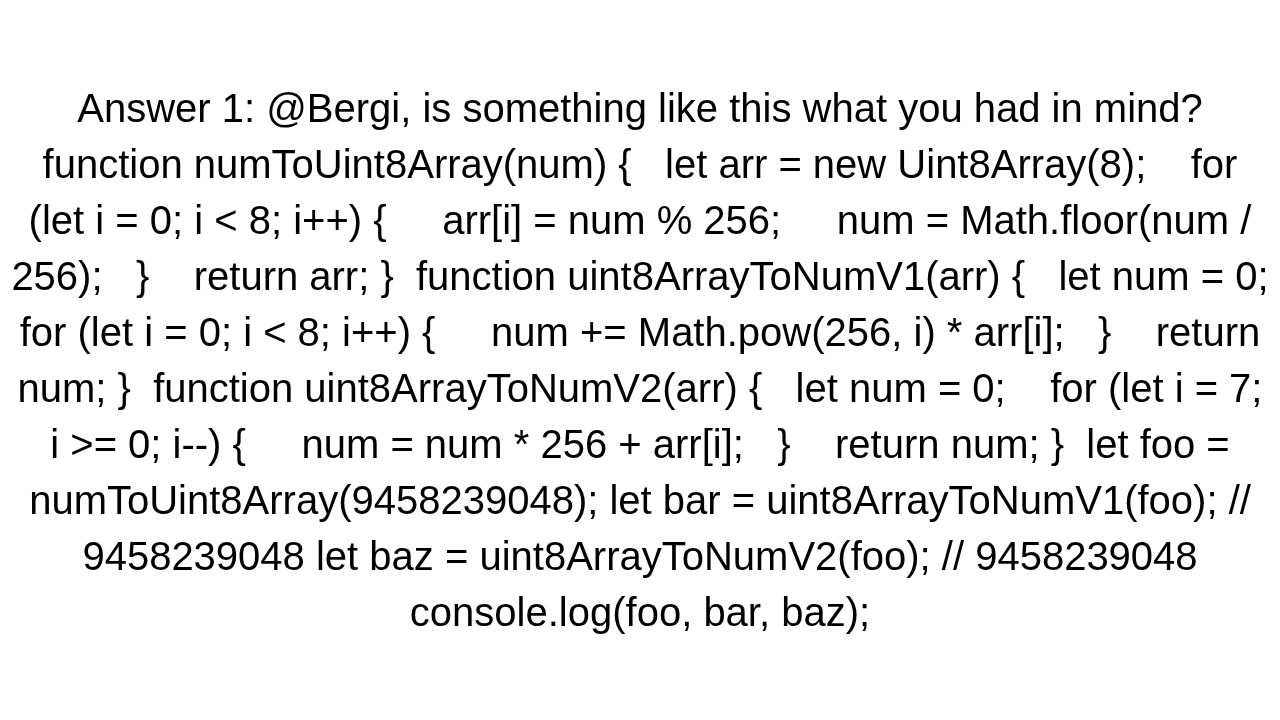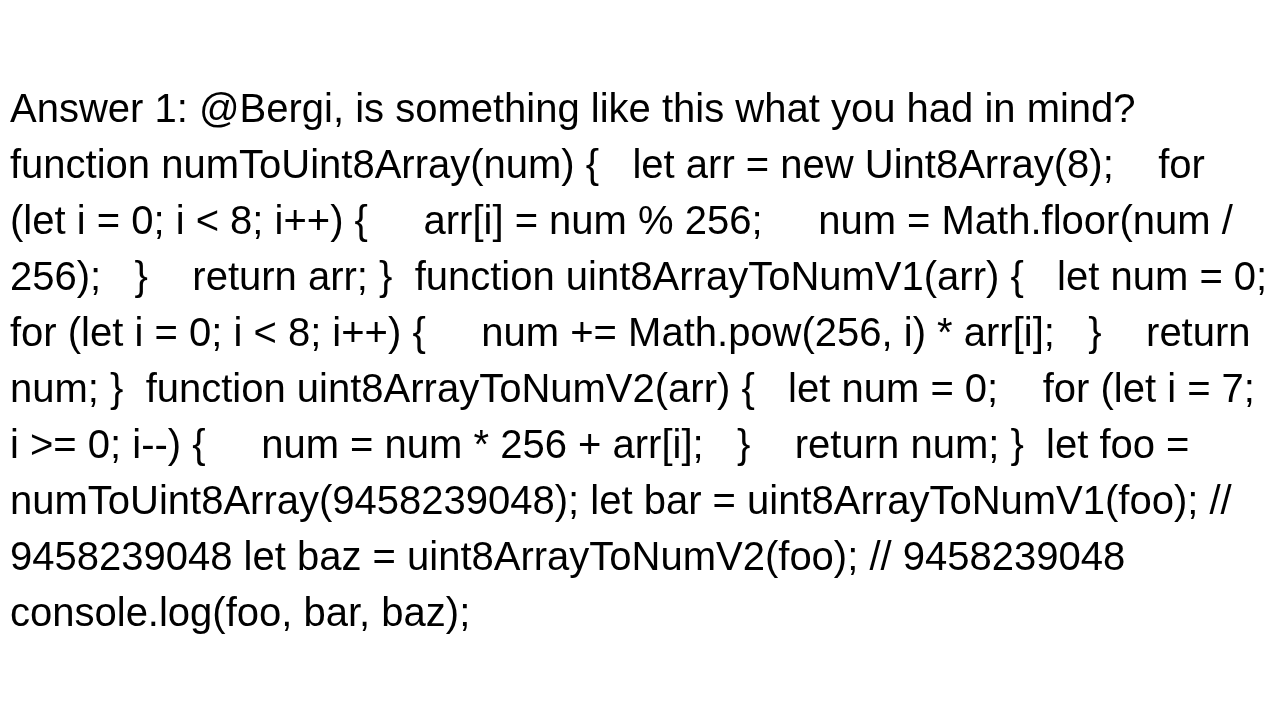--- a/index.html
+++ b/index.html
@@ -13,20 +13,21 @@
       background: white;
       font-family: Arial, Helvetica, sans-serif;
       display: flex;
       align-items: center;
       justify-content: center;
       overflow: hidden;
     }
     .content {
       width: 100%;
       padding: 0 10px;
+      text-align: center;
       font-size: 40px;
       line-height: 1.4;
       color: #000;
       font-weight: normal;
       white-space: pre-wrap;
     }
   </style>
 </head>
 <body>
 

